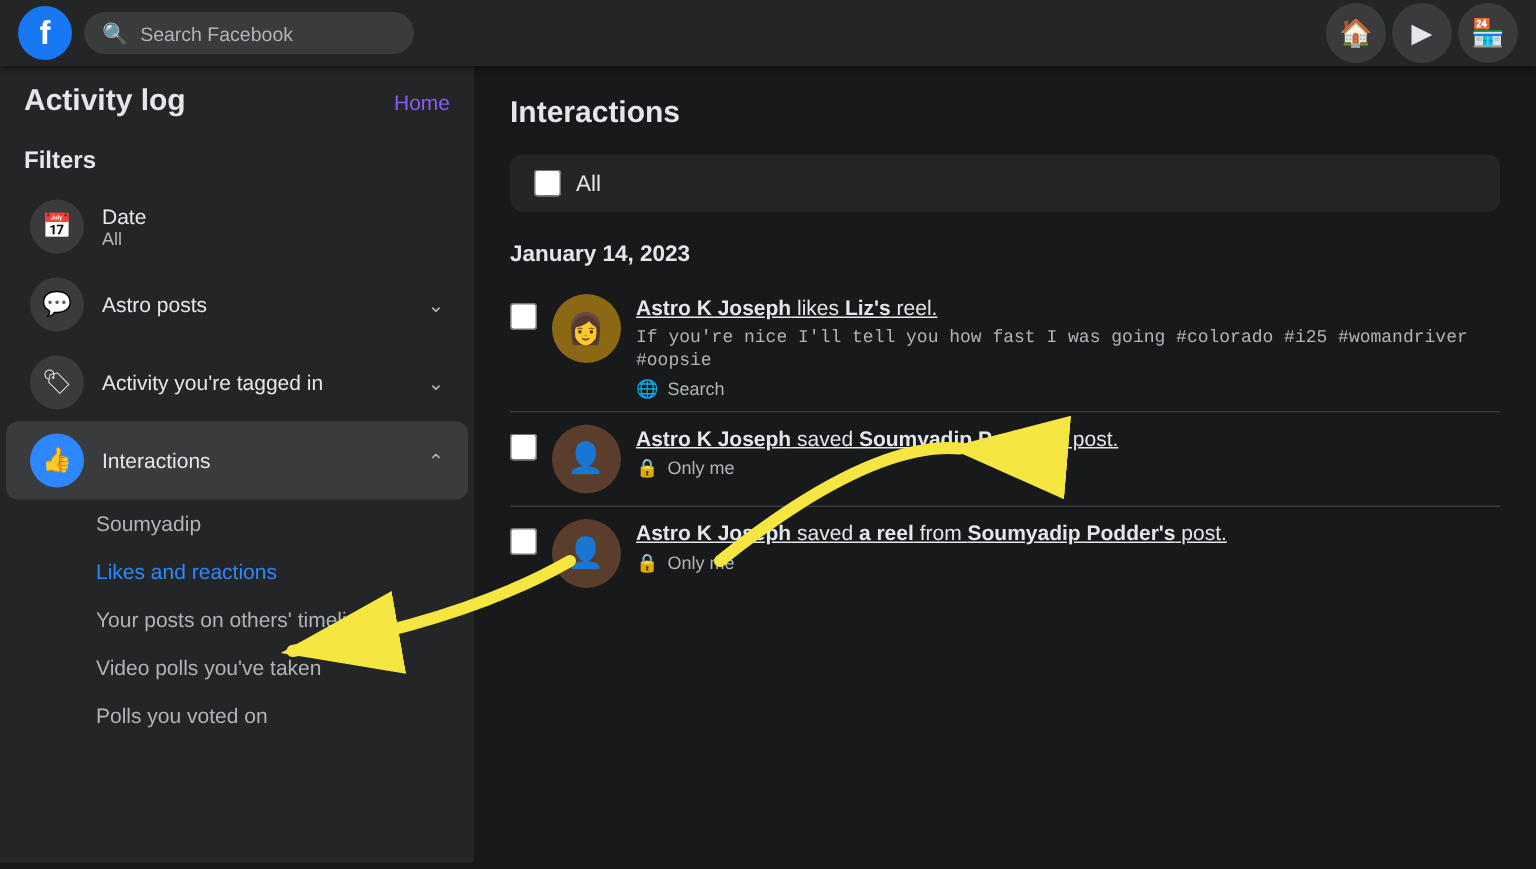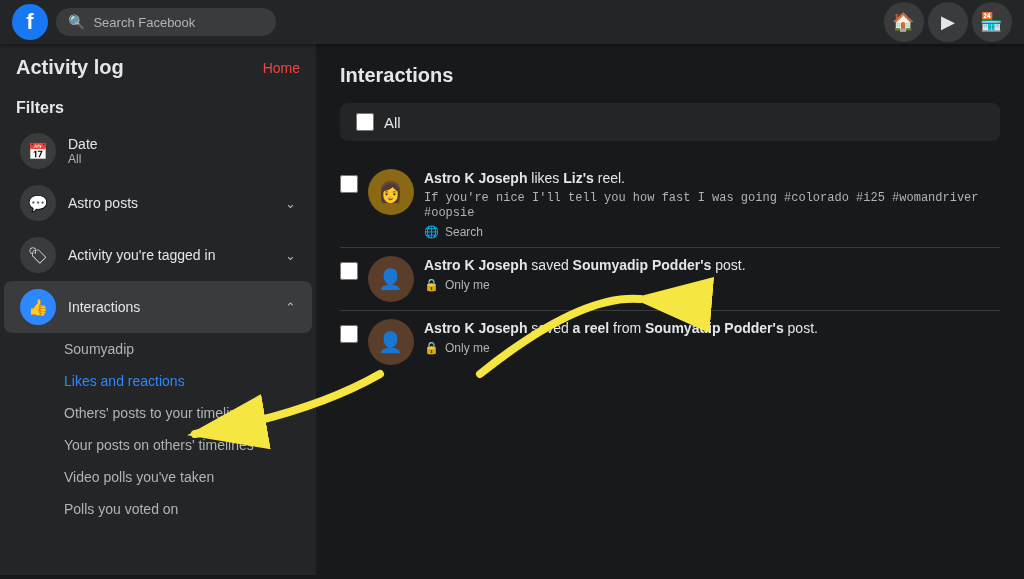--- a/index.html
+++ b/index.html
@@ -88,21 +88,21 @@
       justify-content: space-between;
       align-items: center;
       padding: 0 16px 12px;
     }
     .sidebar-title {
       font-size: 20px;
       font-weight: 700;
       color: #e4e6eb;
     }
     .sidebar-home-link {
-      color: #ef4444;
+      color: #8b5cf6;
       font-size: 14px;
       cursor: pointer;
     }
     .filters-label {
       font-size: 16px;
       font-weight: 600;
       color: #e4e6eb;
       padding: 8px 16px 8px;
     }
 
@@ -229,20 +229,21 @@
       flex-shrink: 0;
       overflow: hidden;
       display: flex; align-items: center; justify-content: center;
       font-size: 20px;
     }
     .activity-body { flex: 1; }
     .activity-text {
       font-size: 14px;
       color: #e4e6eb;
       line-height: 1.4;
+      text-decoration: underline;
     }
     .activity-text strong { color: #e4e6eb; }
     .activity-meta {
       display: flex;
       align-items: center;
       gap: 6px;
       margin-top: 3px;
       font-size: 12px;
       color: #b0b3b8;
     }
@@ -333,36 +334,36 @@
         <div class="sidebar-item-text">
           <div class="sidebar-item-title">Interactions</div>
         </div>
       </div>
       <span class="chevron">⌃</span>
     </div>
 
     <div class="sidebar-subitems">
       <div class="sidebar-subitem">Soumyadip</div>
       <div class="sidebar-subitem active">Likes and reactions</div>
-      <div class="sidebar-subitem">Others' posts to your timeline</div>
       <div class="sidebar-subitem">Your posts on others' timelines</div>
       <div class="sidebar-subitem">Video polls you've taken</div>
       <div class="sidebar-subitem">Polls you voted on</div>
     </div>
   </div>
 
   <div class="content">
     <div class="content-title">Interactions</div>
 
     <div class="all-checkbox-row">
       <input type="checkbox" style="">
       <span class="all-checkbox-label">All</span>
     </div>
 
     <div class="date-section">
+      <div class="date-header">January 14, 2023</div>
 
       <div class="activity-item">
         <input type="checkbox" class="activity-checkbox" style="">
         <div class="activity-avatar avatar-1">👩</div>
         <div class="activity-body">
           <div class="activity-text">
             <strong>Astro K Joseph</strong> likes <strong>Liz's</strong> reel.
           </div>
           <div class="activity-preview">If you're nice I'll tell you how fast I was going #colorado #i25 #womandriver #oopsie</div>
           <div class="activity-meta">

